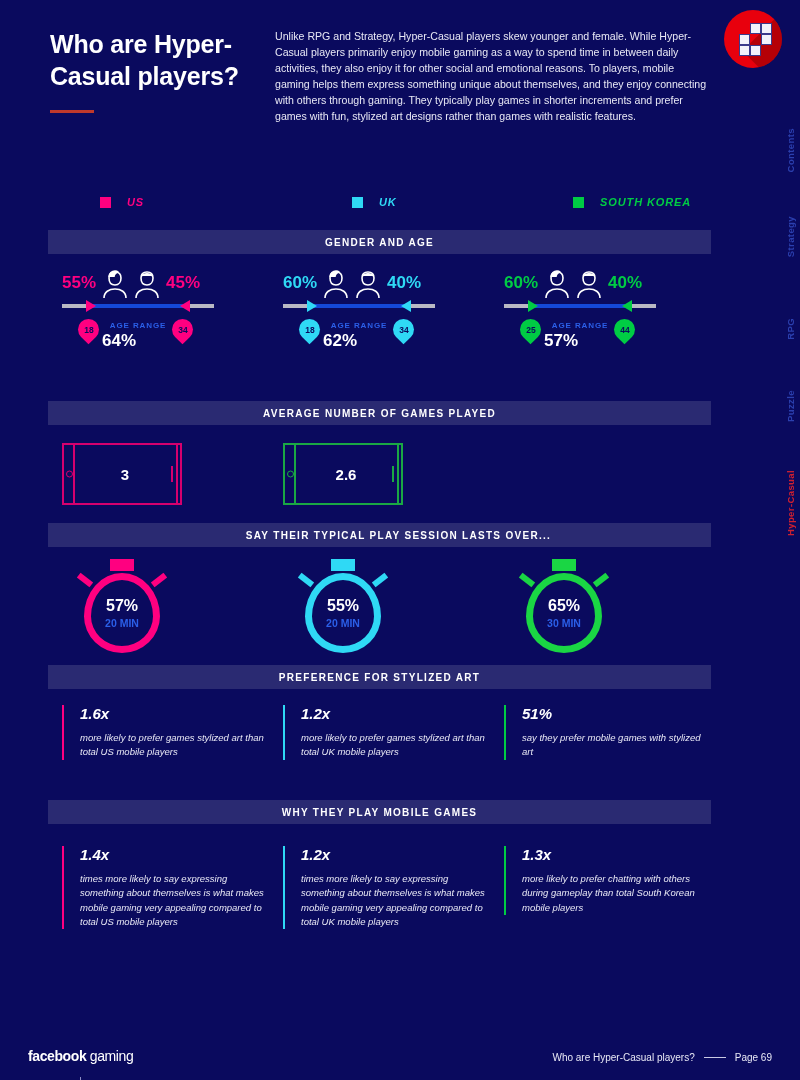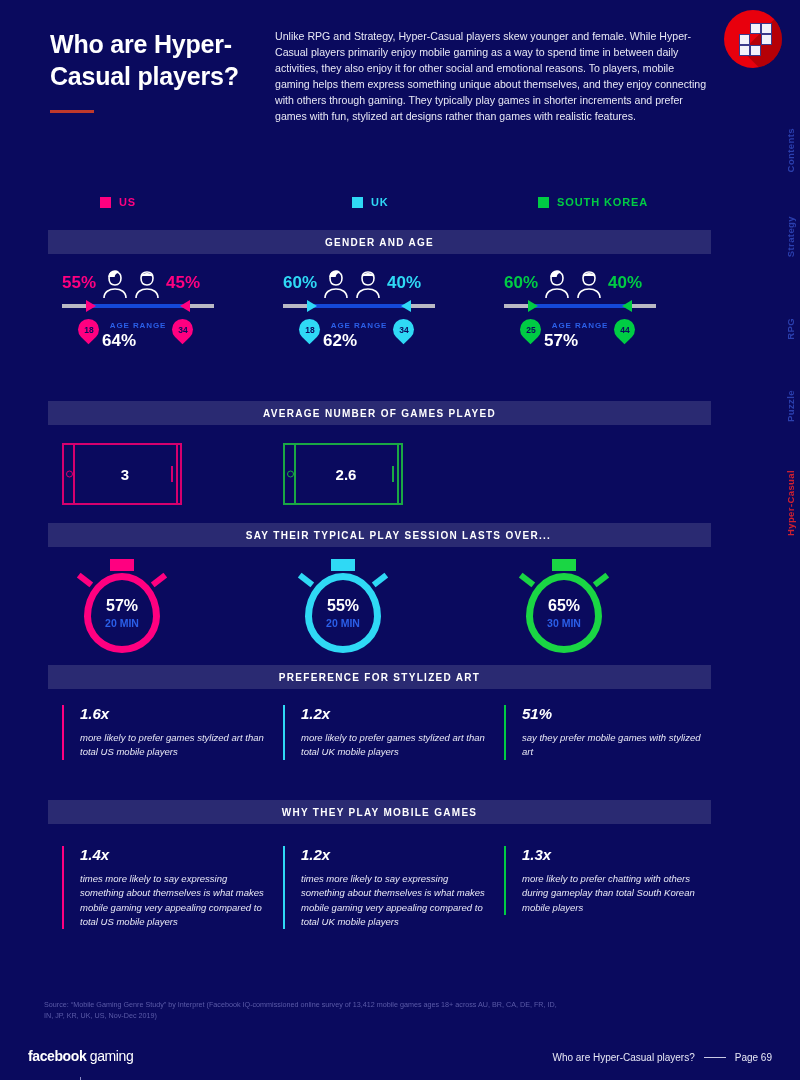--- a/index.html
+++ b/index.html
@@ -41,21 +41,21 @@
   .rail-item {
     position: absolute; right: 4px;
     writing-mode: vertical-rl; transform: rotate(180deg);
     font-size: 9.5px; font-weight: bold; letter-spacing: .4px;
     color: #2b3fae; white-space: nowrap;
   }
   .rail-item.active { color: #cf2030; }
 
   
   .legend { position: absolute; left: 90px; top: 196px; width: 625px; height: 22px; }
-  .legend-item { position: absolute; display: flex; align-items: center; gap: 8px; }
+  .legend-item { position: absolute; display: flex; align-items: center; gap: 16px; font-style: italic; }
   .legend-swatch { width: 11px; height: 11px; display: inline-block; }
   .legend-label { font-size: 11px; font-weight: bold; letter-spacing: .9px; }
 
   
   .sec-bar {
     position: absolute; left: 48px; width: 663px; height: 24px;
     background: #2a2a72; display: flex; align-items: center; justify-content: center;
   }
   .sec-bar span {
     font-size: 10px; font-weight: bold; letter-spacing: 1.3px; color: #fff;
@@ -176,21 +176,21 @@
 
   <div class="legend">
     <div class="legend-item" style="left:10px;">
       <i class="legend-swatch" style="background:#ff0080"></i>
       <span class="legend-label" style="color:#ff0080">US</span>
     </div>
     <div class="legend-item" style="left:262px;">
       <i class="legend-swatch" style="background:#2fd9f5"></i>
       <span class="legend-label" style="color:#2fd9f5">UK</span>
     </div>
-    <div class="legend-item" style="left:448px;">
+    <div class="legend-item" style="left:483px;">
       <i class="legend-swatch" style="background:#00cc44"></i>
       <span class="legend-label" style="color:#00cc44">SOUTH KOREA</span>
     </div>
   </div>
 
   <div class="sec-bar" style="top:230px;">
     <span>GENDER AND AGE</span>
   </div>
   <div class="cols" style="top:268px;">
     <div class="col">
@@ -388,21 +388,20 @@
       </div>
     </div>
     <div class="col">
       <div class="stat" style="color:#00cc44">
         <div class="stat-value">1.3x</div>
         <div class="stat-desc">more likely to prefer chatting with others during gameplay than total South Korean mobile players</div>
       </div>
     </div>
   </div>
 
-  <div class="source">Source: “Mobile Gaming Genre Study” by Interpret (Facebook IQ-commissioned online survey of 13,412 mobile games ages 18+ across AU, BR, CA, DE, FR, ID, IN, JP, KR, UK, US, Nov-Dec 2019)</div>
 
   <div class="footbar">
     <div class="brandrow">
       <span class="fb-gaming"><span>facebook</span> <em>gaming</em></span>
       <i class="vbar"></i>
       <span class="fbiq">FACEBOOK IQ</span>
       <i class="vbar"></i>
       <span class="grf">GameRefinery</span>
     </div>
     <div class="pagerow">

